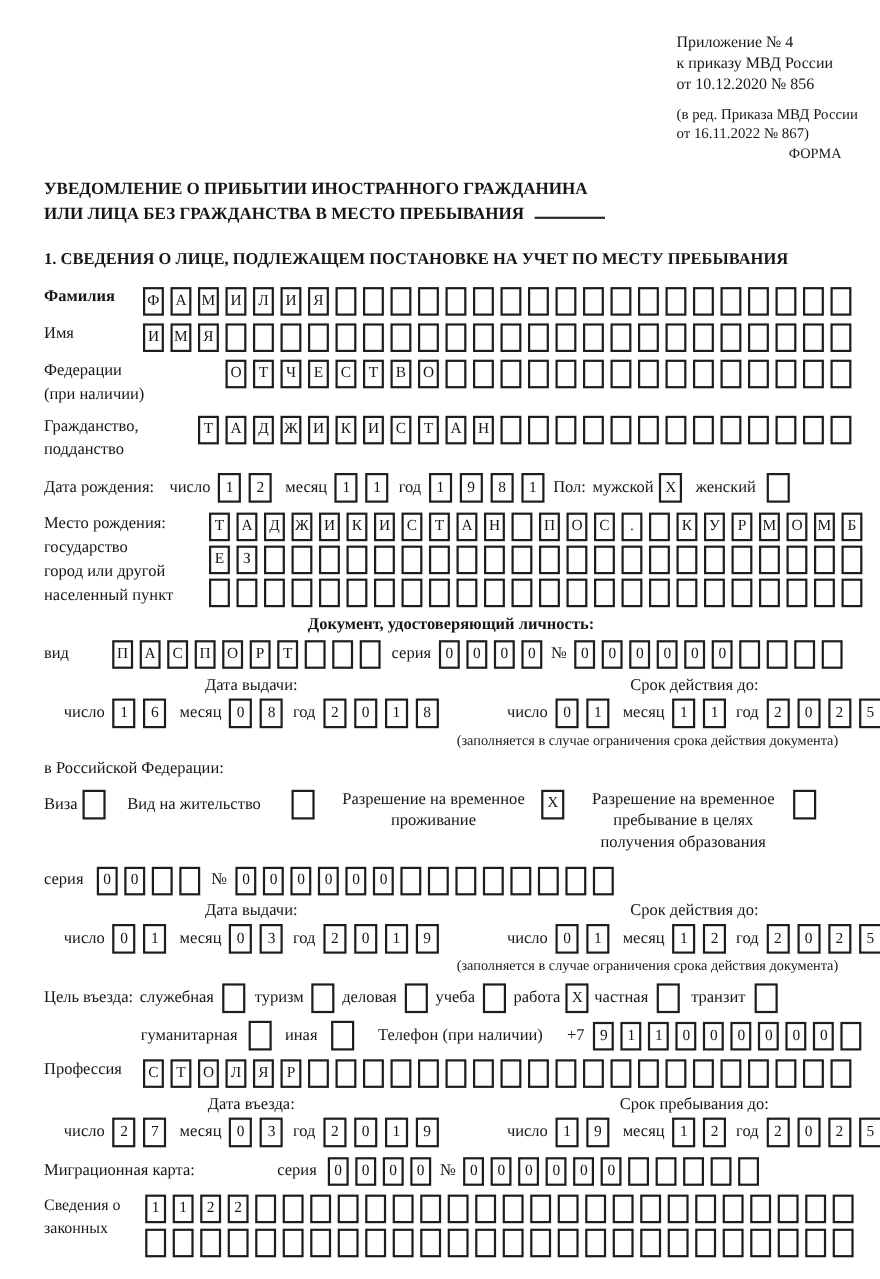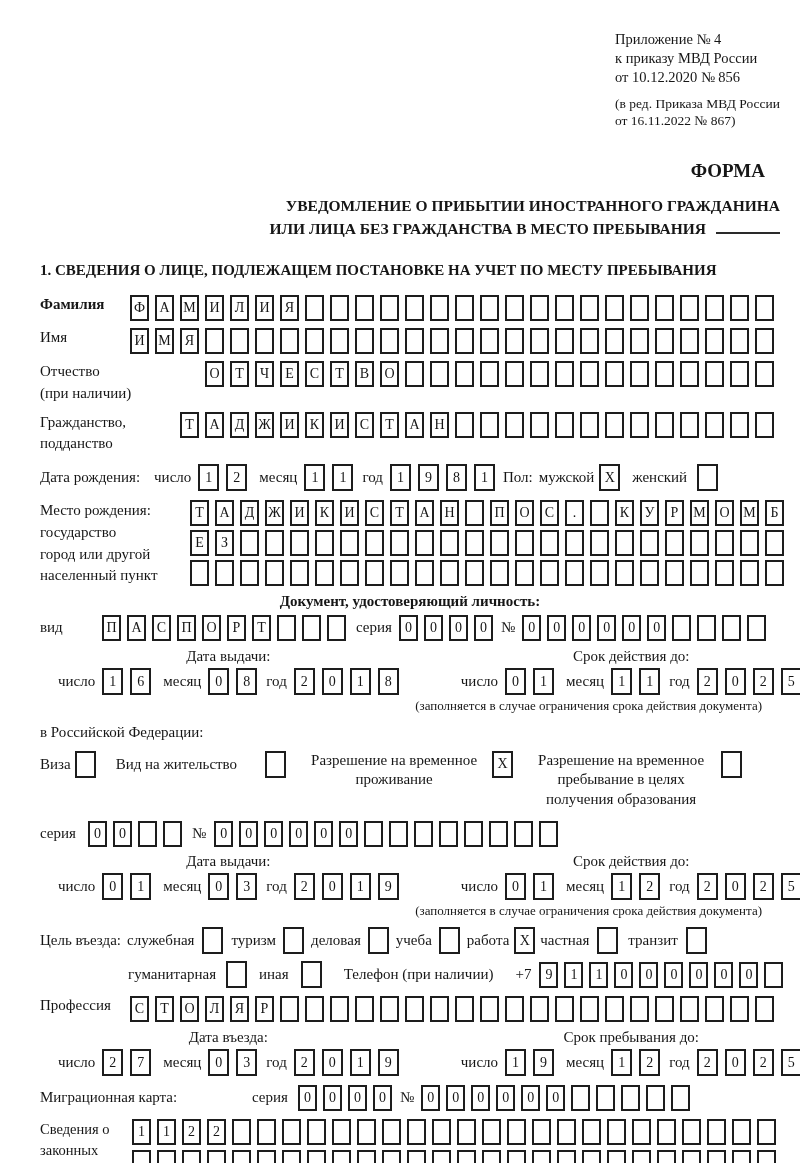--- a/index.html
+++ b/index.html
@@ -4,22 +4,22 @@
 <style>
   html,body{margin:0;padding:0;background:#ffffff;}
   .page{
     width:800px;height:1163px;box-sizing:border-box;
     padding:30px 20px 0 40px;
     font-family:"Liberation Serif","DejaVu Serif",serif;
     color:#161616;background:#ffffff;position:relative;overflow:hidden;
   }
   .hdr-right{margin-left:575px;font-size:14.5px;line-height:1.3;}
   .hdr-right .small{font-size:13.5px;margin-top:8px;line-height:1.3;}
-  .forma{text-align:right;padding-right:15px;font-weight:bold;font-size:19px;margin-top:30px;}
-  .title{text-align:right;font-weight:bold;font-size:15.5px;line-height:1.5;margin-top:12px;}
+  .forma{text-align:right;padding-right:15px;font-weight:normal;font-size:13px;margin-top:2px;}
+  .title{text-align:left;font-weight:bold;font-size:15.5px;line-height:1.5;margin-top:12px;}
   .blankline{display:inline-block;width:64px;border-bottom:2px solid #2a2a2a;margin-left:10px;height:14px;}
   .sec-head{font-weight:bold;font-size:15px;margin-top:22px;}
   .row{display:flex;align-items:flex-start;flex-wrap:nowrap;}
   .lbl{font-size:15px;line-height:1.3;flex:0 0 auto;}
   .lbl2{font-size:15px;line-height:1.45;flex:0 0 auto;}
   .cells{display:inline-flex;gap:6px;flex:0 0 auto;}
   .cell{
     box-sizing:border-box;width:19px;height:26px;border:2px solid #1d1d1d;
     display:flex;align-items:center;justify-content:center;
     font-size:14px;background:#fff;flex:0 0 auto;
@@ -119,21 +119,21 @@
         <span class="cell"></span>
         <span class="cell"></span>
         <span class="cell"></span>
         <span class="cell"></span>
         <span class="cell"></span>
       </div>
   </div>
 
   <div class="row" style="margin-top:7px;">
     <div class="lbl2" style="width:165px;">
-      <div>Отчество</div>
+      <div>Федерации</div>
       <div>(при наличии)</div>
     </div>
     <div class="cells">
         <span class="cell">О</span>
         <span class="cell">Т</span>
         <span class="cell">Ч</span>
         <span class="cell">Е</span>
         <span class="cell">С</span>
         <span class="cell">Т</span>
         <span class="cell">В</span>

